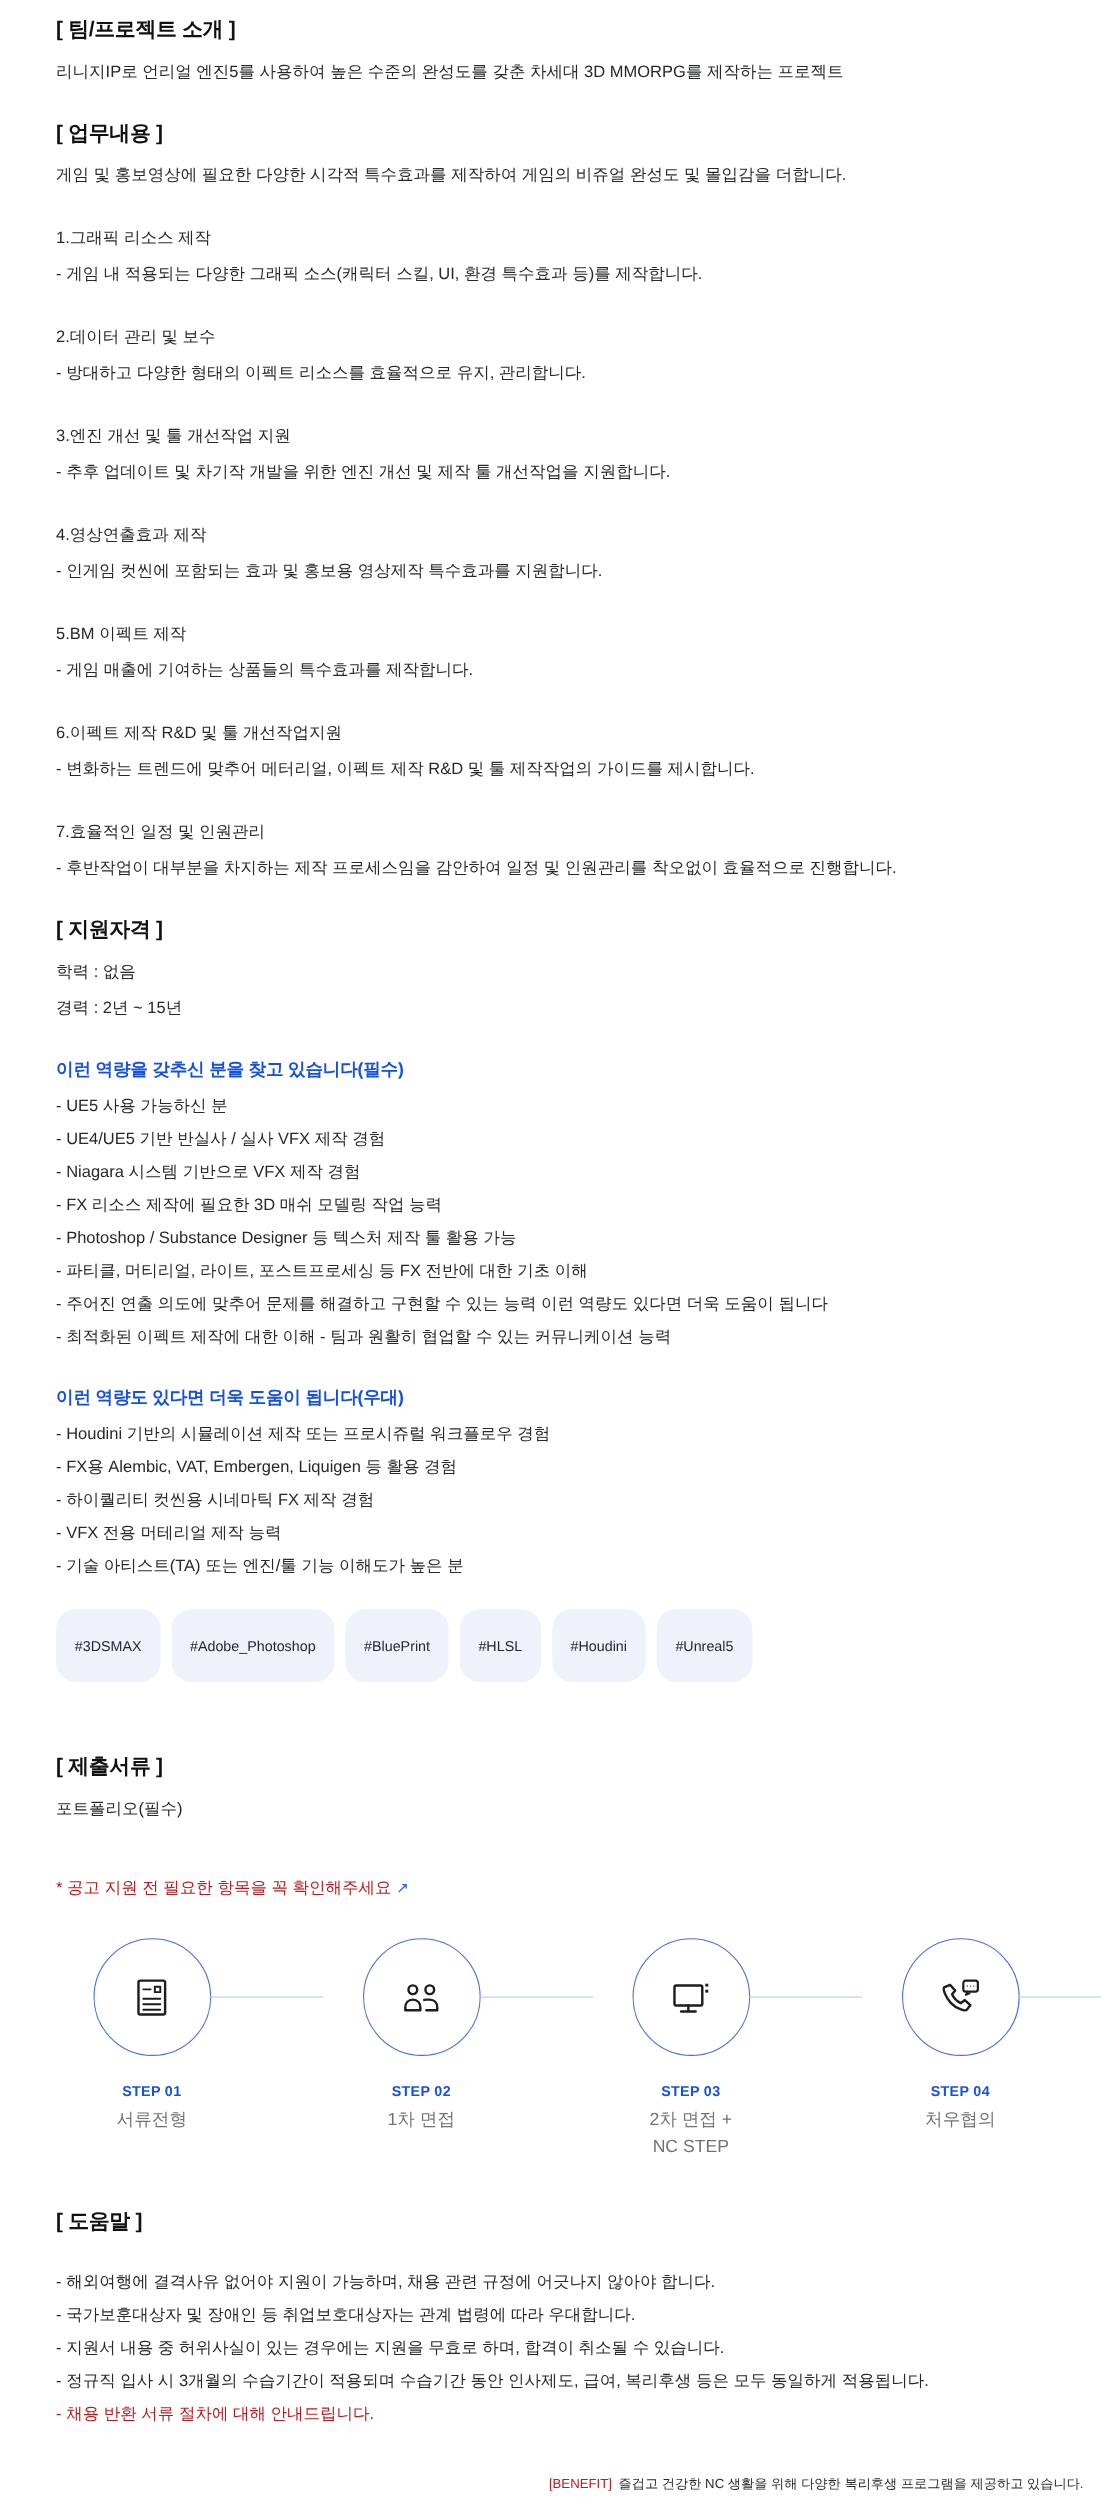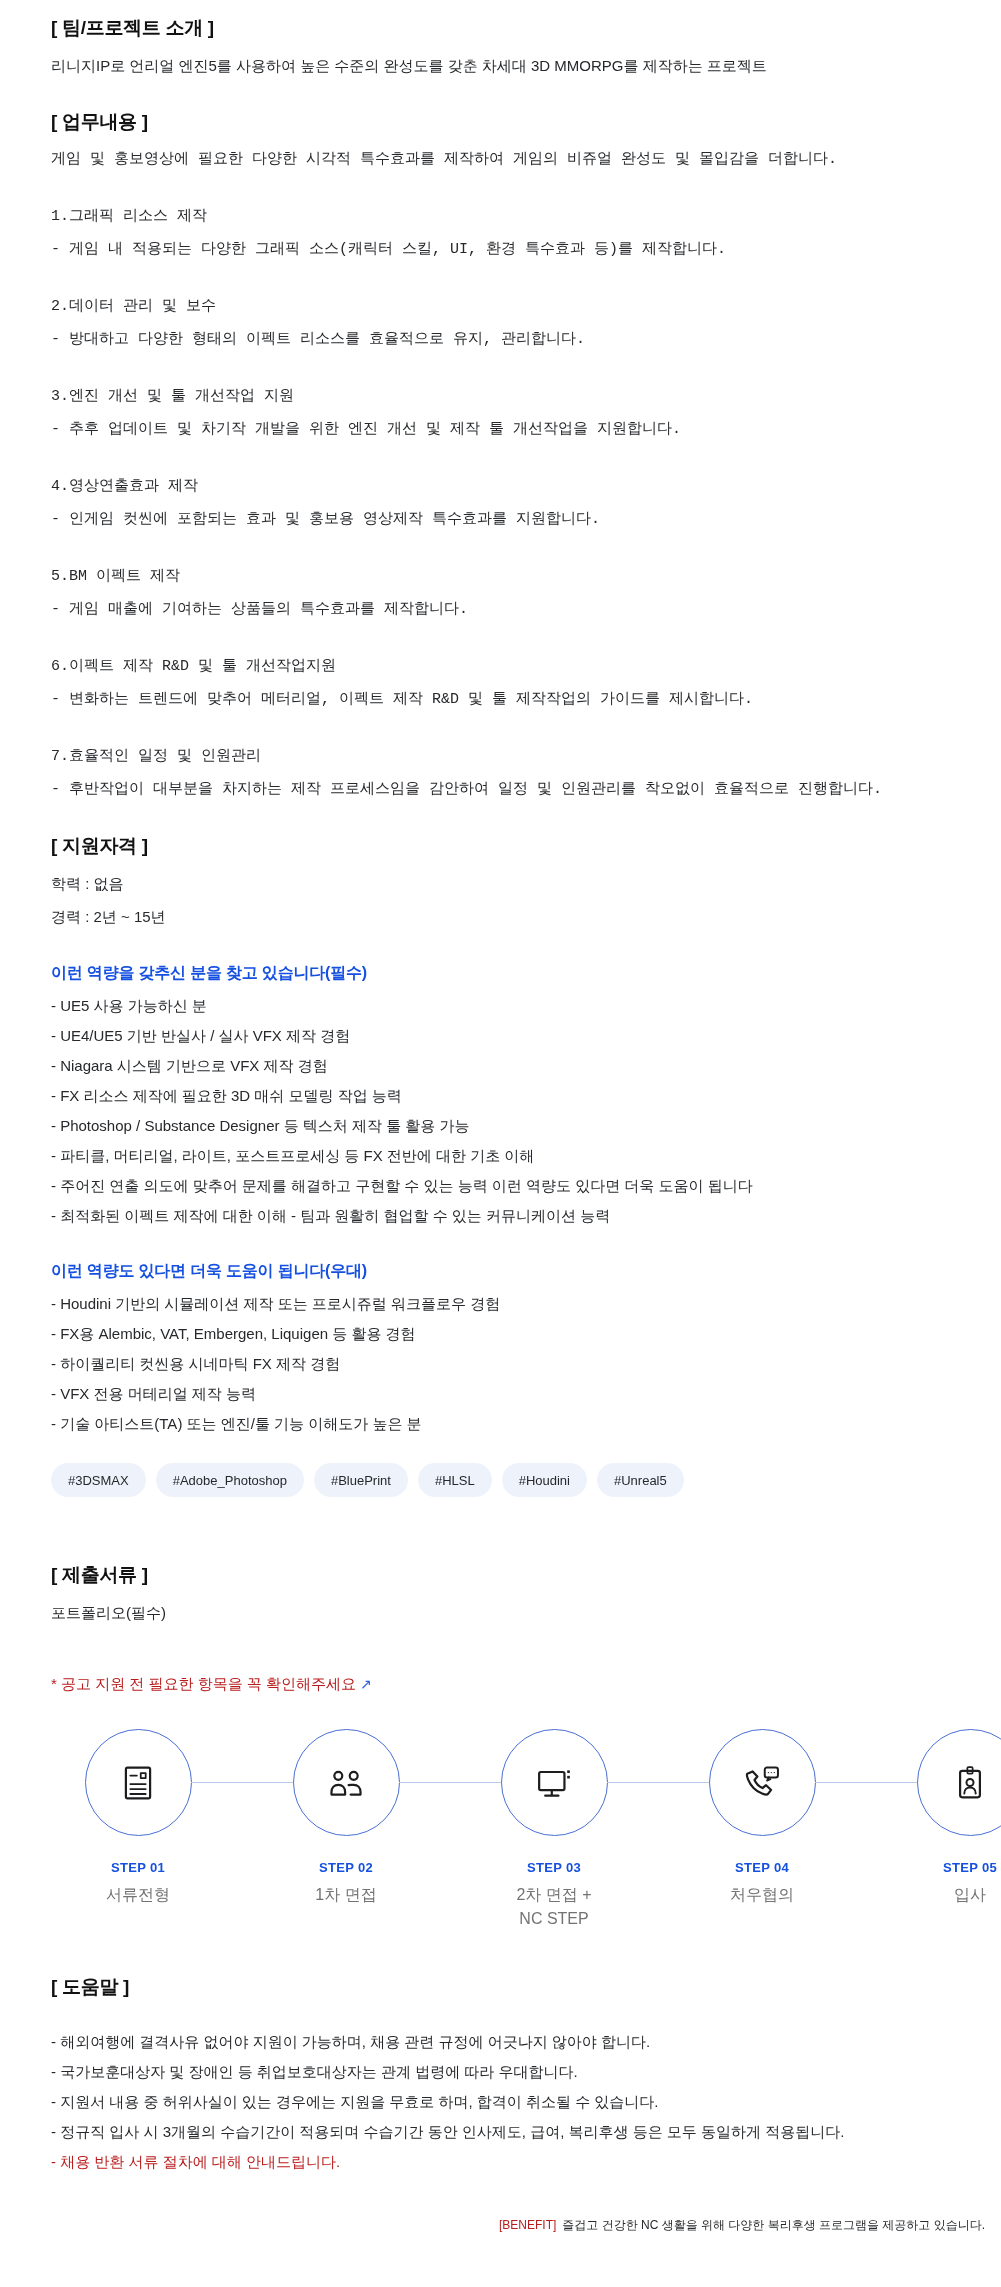--- a/index.html
+++ b/index.html
@@ -17,52 +17,53 @@
   .sec:first-child { margin-top: 0; }
   .sec-title {
     margin: 0 0 7px 0;
     font-size: 19px;
     font-weight: 700;
     color: #111111;
     letter-spacing: -0.3px;
     line-height: 28px;
   }
   .body-line { font-size: 15px; line-height: 33px; margin: 0; }
-  .para { margin: 0 0 24px 0; font-family: Liberation Mono, monospace; }
+  .para { margin: 0 0 24px 0; }
   .para div { font-size: 15px; line-height: 33px; }
 
   .sub-head {
     margin: 28px 0 6px 0;
     font-size: 16px;
     font-weight: 700;
     color: #1550e0;
     line-height: 24px;
     letter-spacing: -0.2px;
   }
   .bullet { font-size: 15px; line-height: 30px; }
 
   .tags { margin-top: 24px; display: flex; flex-wrap: wrap; }
   .tag-pill {
     display: inline-flex; align-items: center;
-    height: 34px; padding: 0 17px;
+    height: 46px; padding: 10px 17px;
     margin-right: 10px; margin-bottom: 8px;
     background: #eef3fb; border-radius: 18px;
     font-size: 13px; color: #26282b;
     cursor: pointer;
   }
 
   .notice-line { margin-top: 6px; font-size: 15px; line-height: 30px; }
   .link { color: #b91c1c; text-decoration: none; cursor: pointer; }
   .notice-arrow { color: #2c5fe6; margin-left: 4px; font-size: 14px; }
 
   .steps {
     margin-top: 30px;
     margin-left: -17px;
     display: grid;
     grid-template-columns: repeat(5, 208px);
+    gap: 37px;
   }
   .step { position: relative; text-align: center; }
   .step-circle {
     width: 105px; height: 105px;
     margin: 0 auto;
     border: 1px solid #4a6fd6;
     border-radius: 50%;
     display: flex; align-items: center; justify-content: center;
     background: #ffffff;
   }

